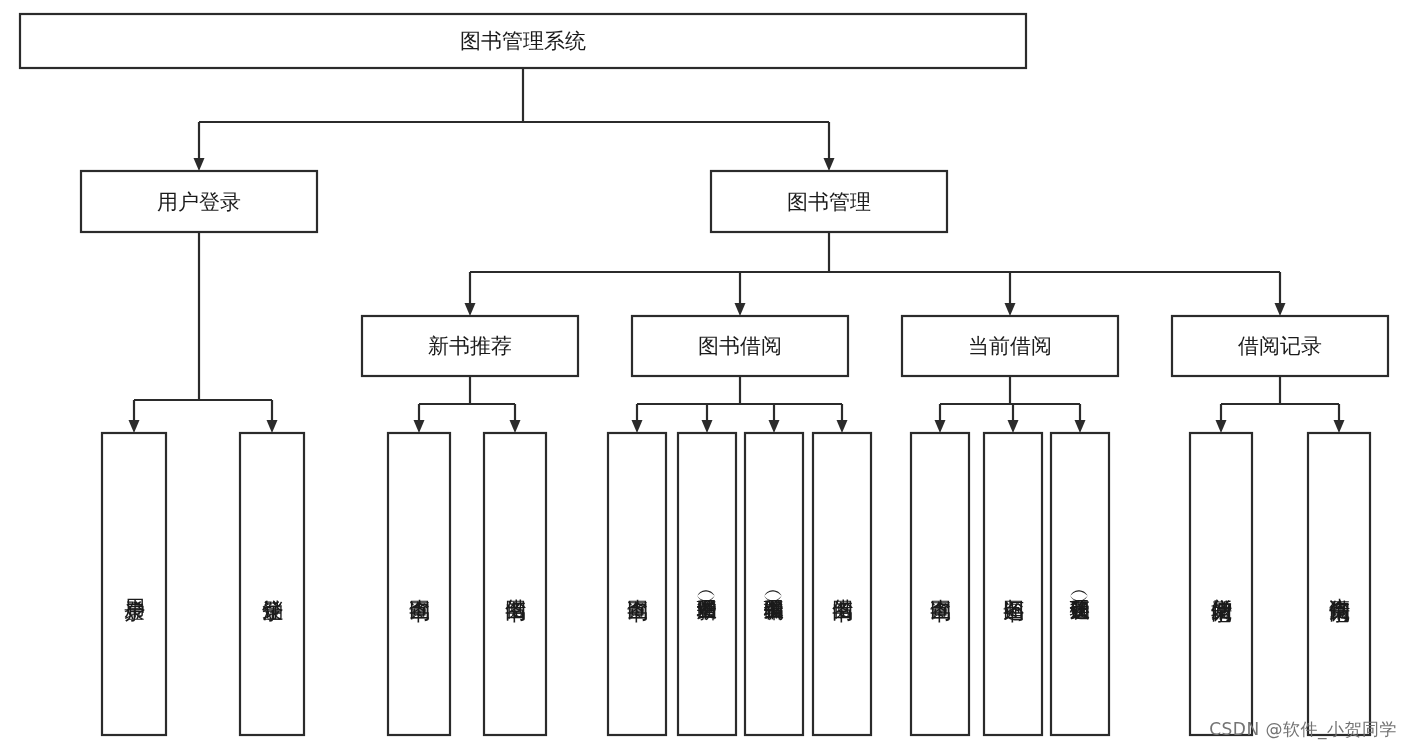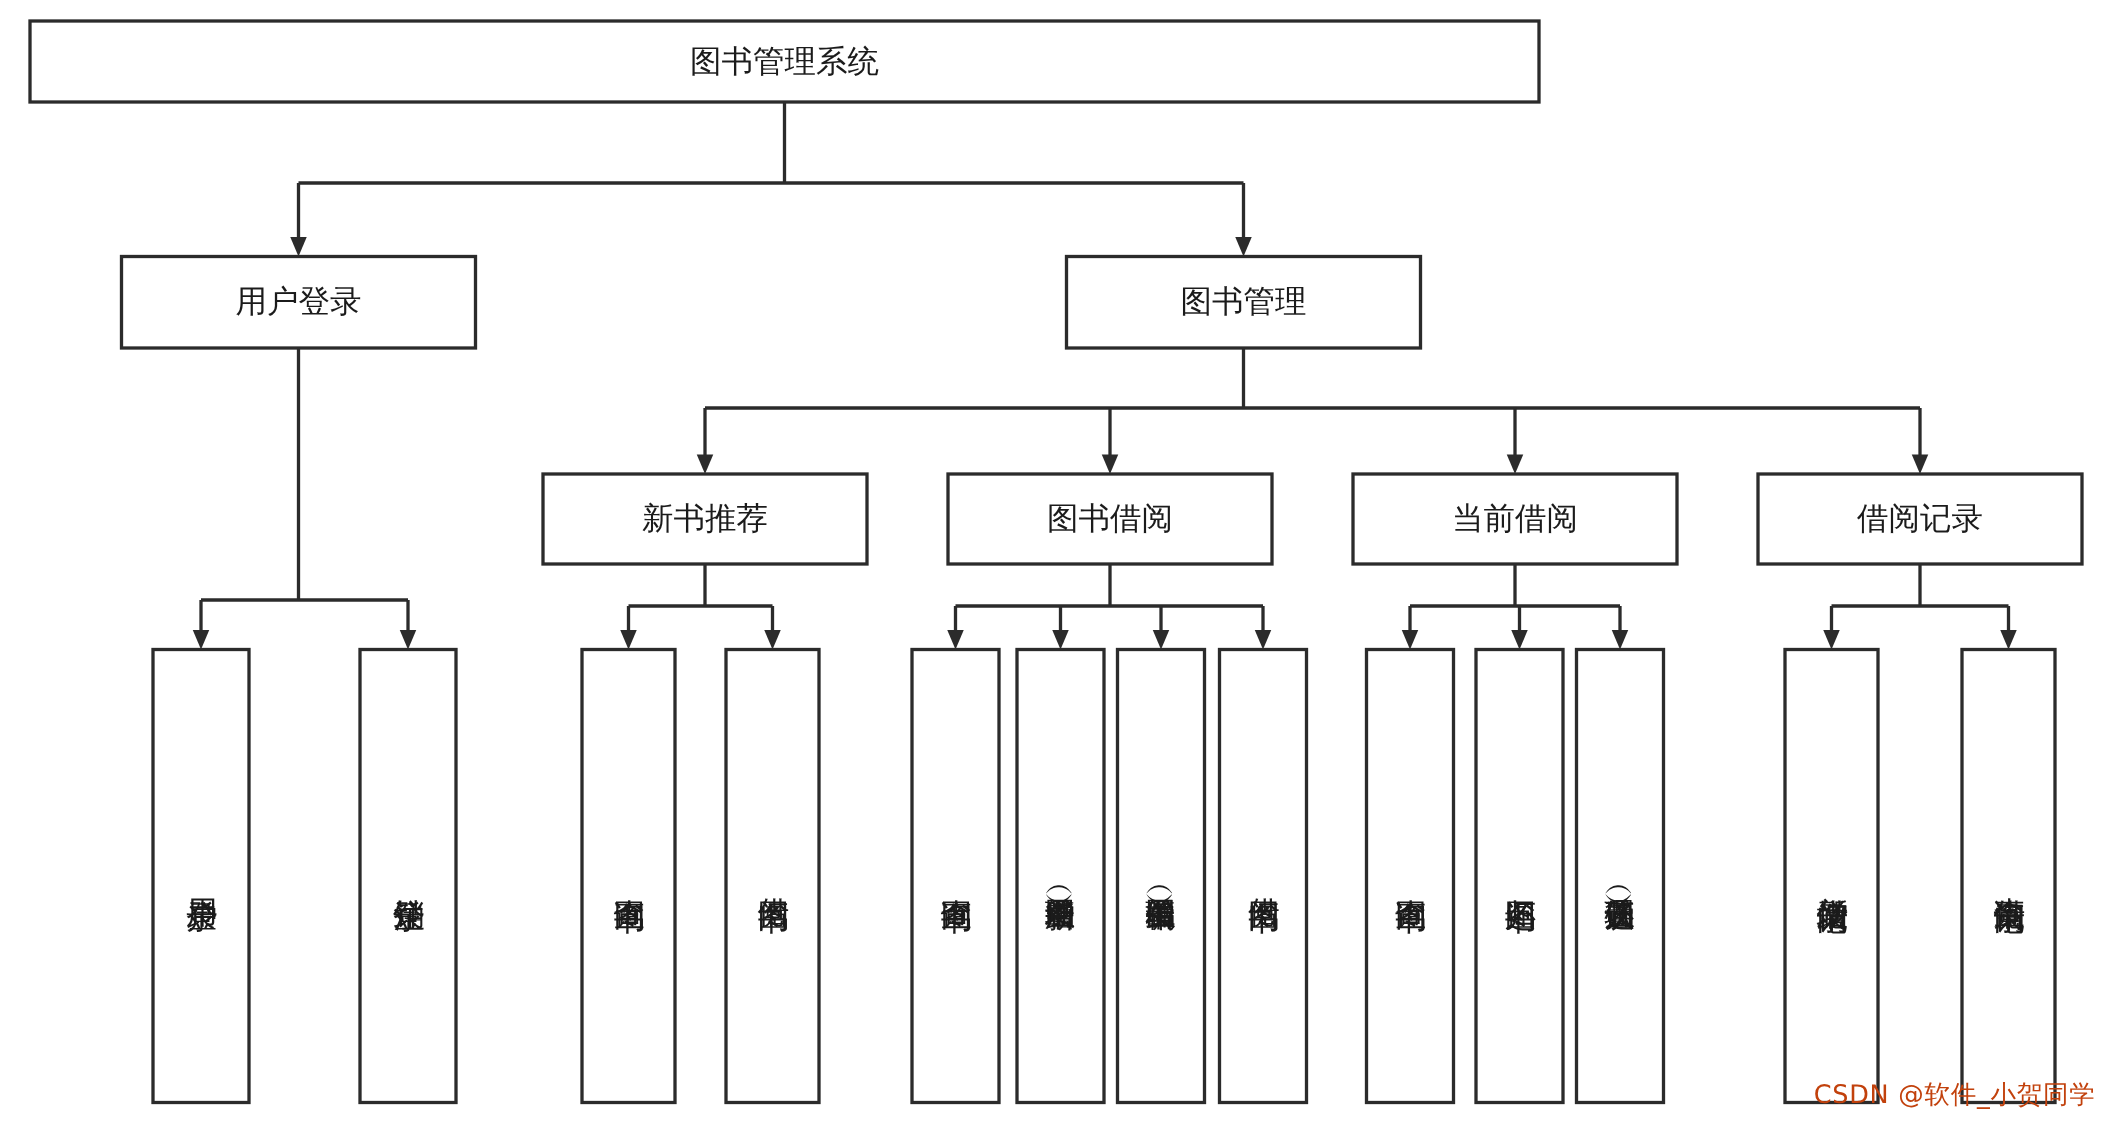--- a/index.html
+++ b/index.html
@@ -57,21 +57,21 @@
     text-align: center;
     white-space: nowrap;
     pointer-events: none;
   }
   .watermark {
     position: absolute;
     right: 8px;
     bottom: 6px;
     font-family: "DejaVu Sans", "Liberation Sans", sans-serif;
     font-size: 17px;
-    color: #c2410c;
+    color: #737373;
     letter-spacing: 0.5px;
     user-select: none;
   }
 </style>
 </head>
 <body>
 
 <div id="diagram-root">
 
   <svg id="flow" viewBox="0 0 1405 747">

